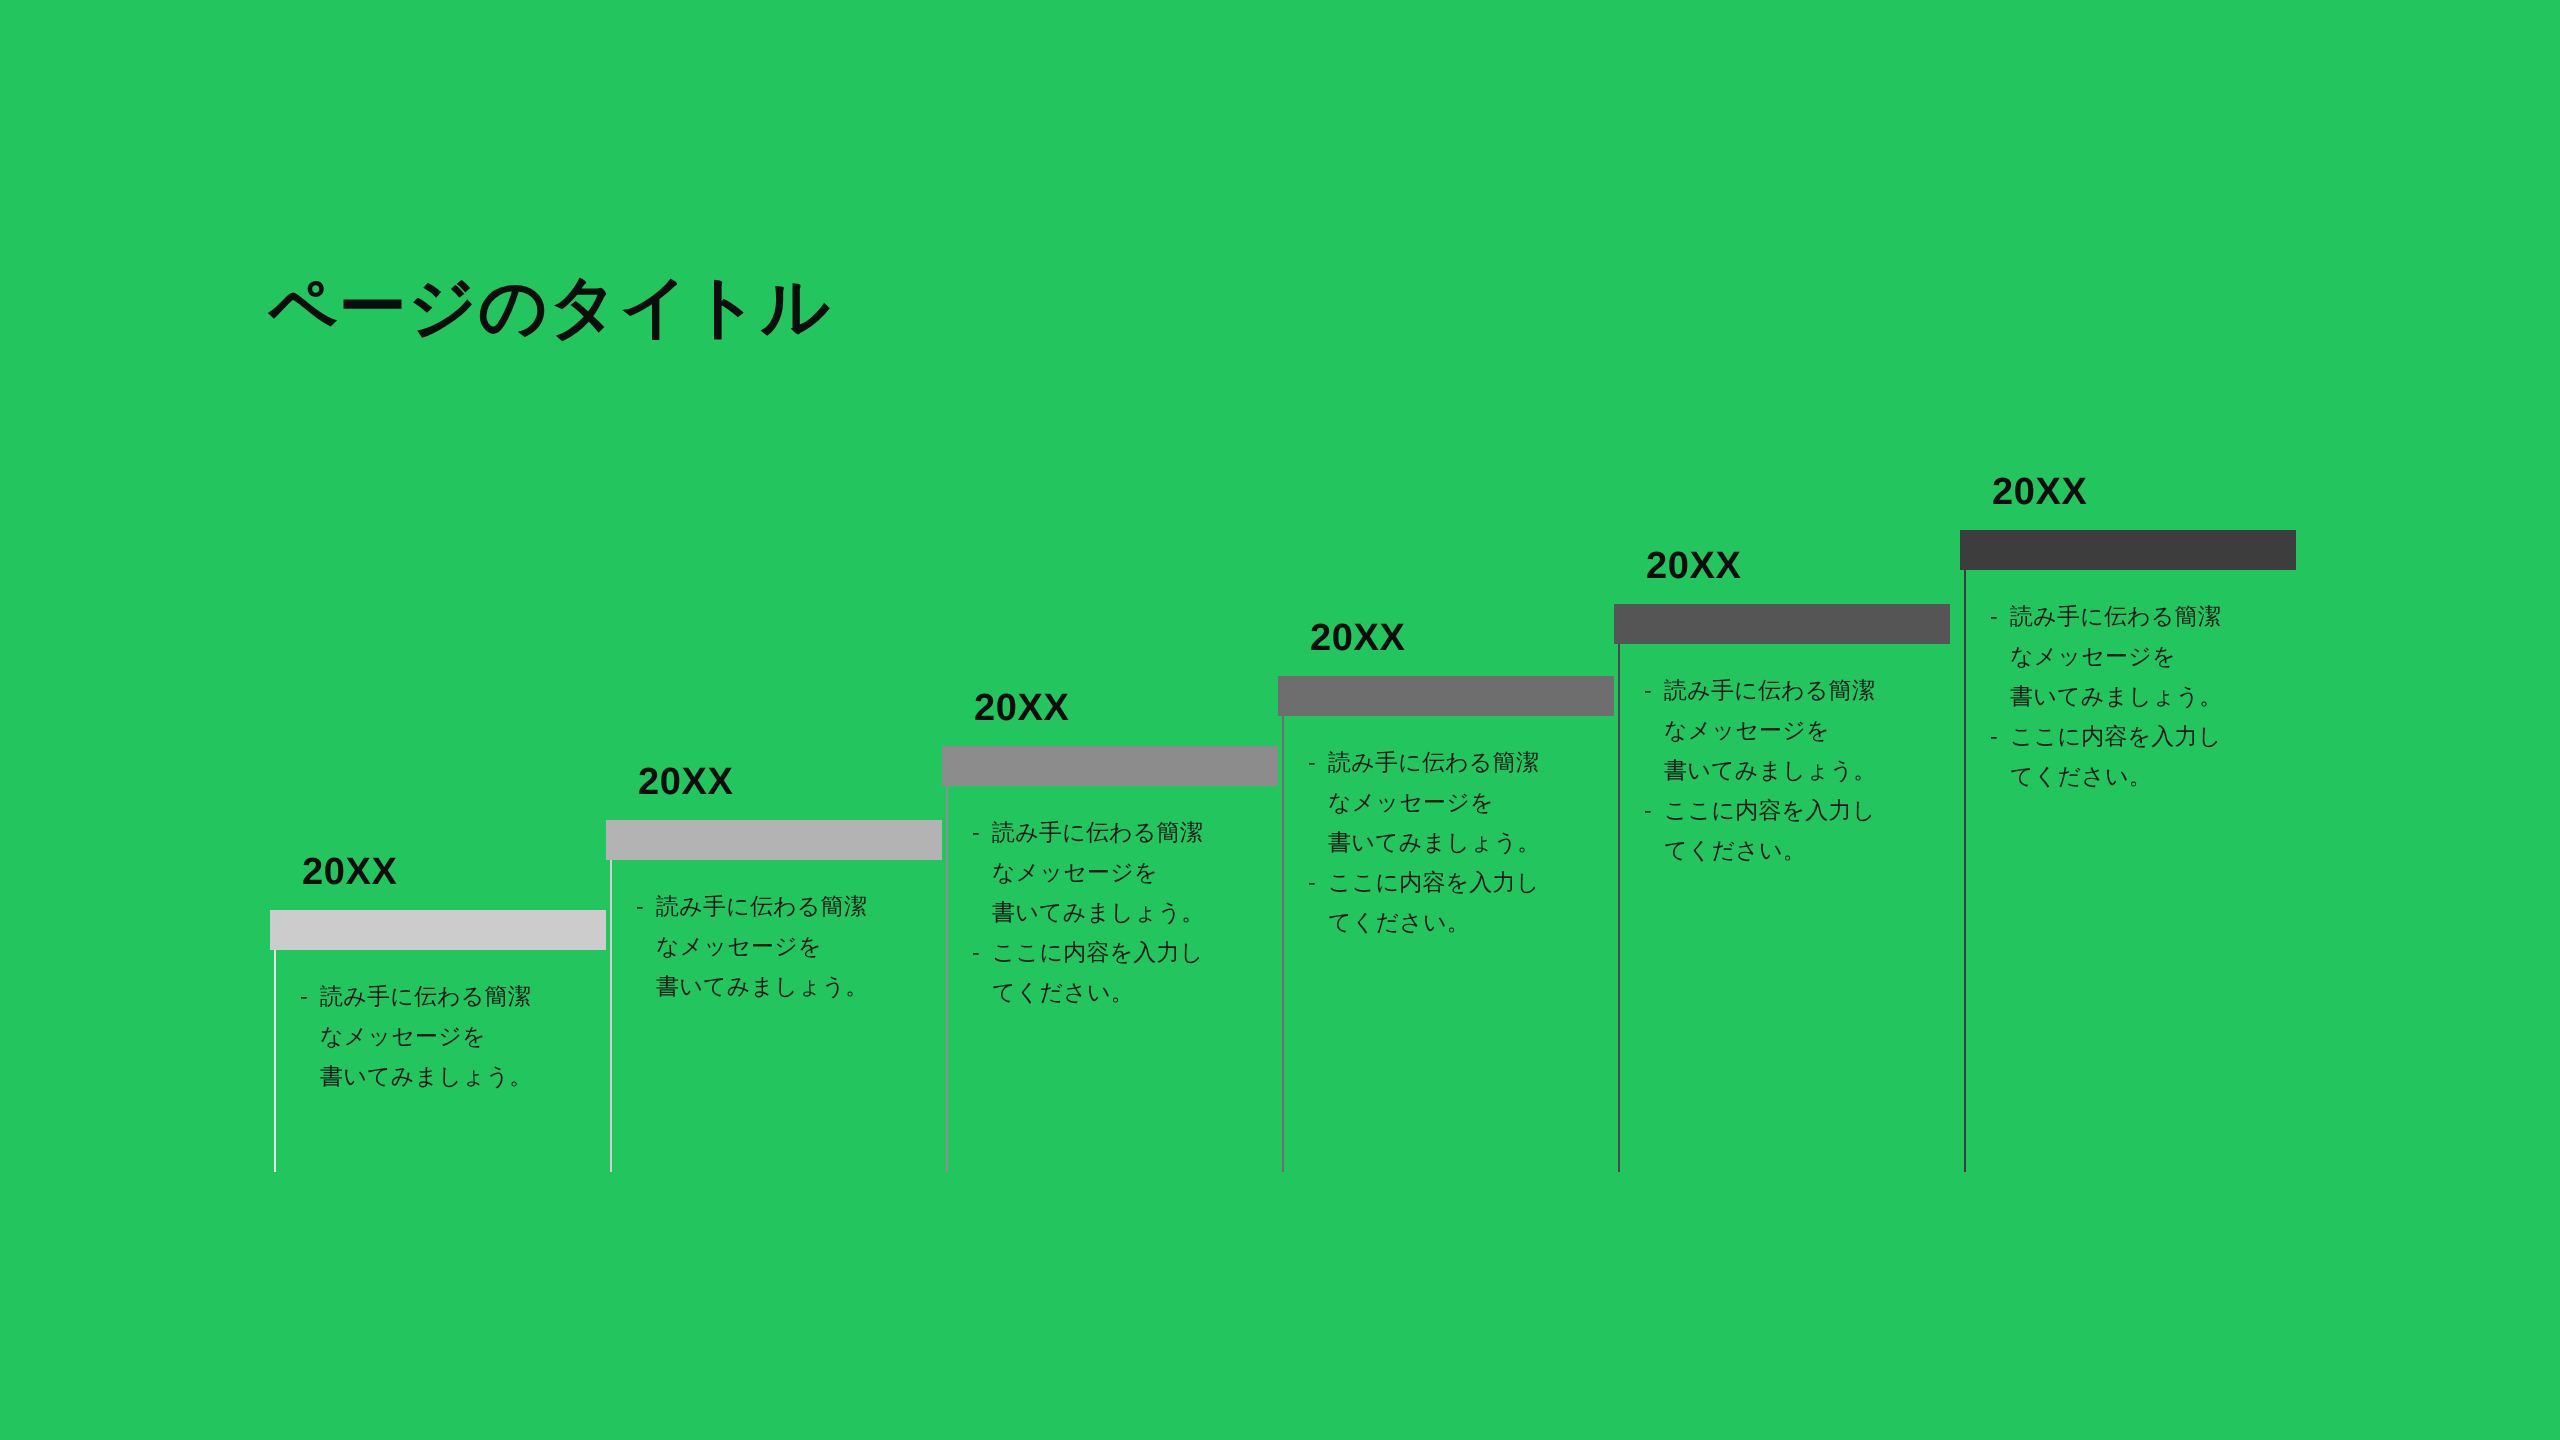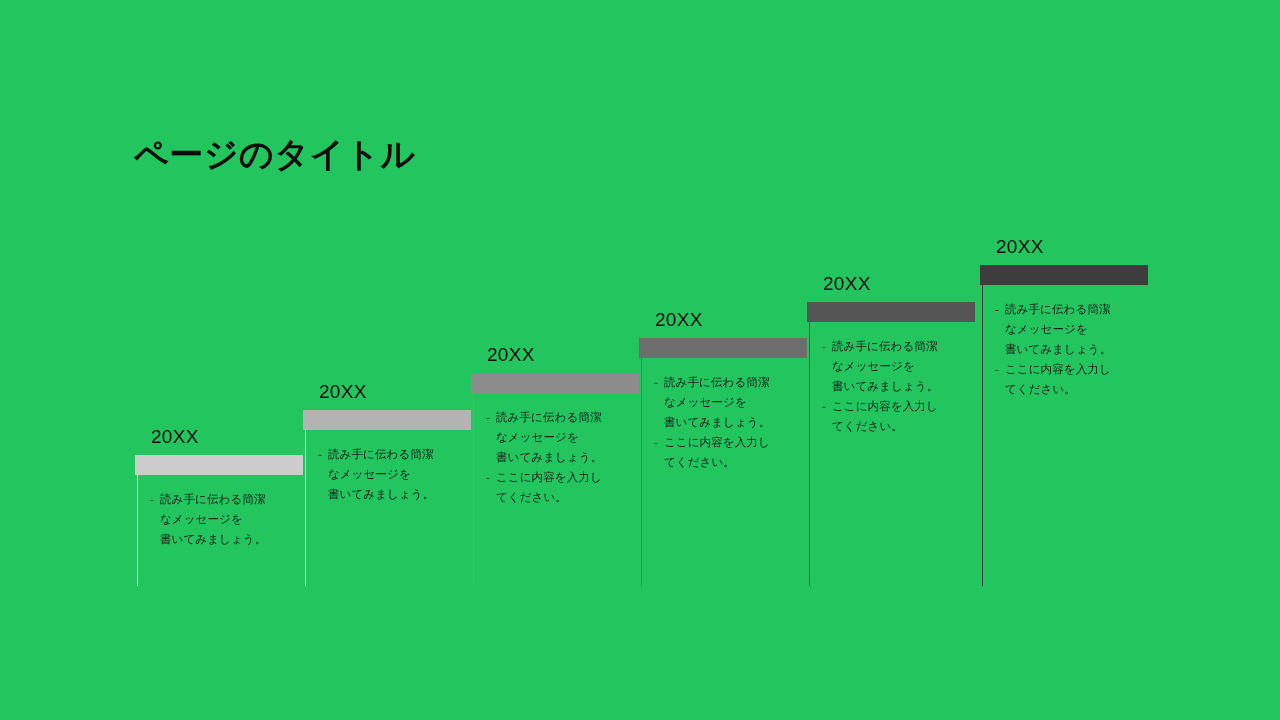--- a/index.html
+++ b/index.html
@@ -49,21 +49,21 @@
     position: absolute;
     width: 168px;
   }
 
   .step-year {
     position: absolute;
     left: 16px;
     bottom: 100%;
     margin-bottom: 7px;
     font-size: 19px;
-    font-weight: normal;
+    font-weight: bold;
     color: #0d0d0d;
     letter-spacing: 0.3px;
     white-space: nowrap;
   }
 
   .step-header {
     position: absolute;
     left: 0;
     top: 0;
     width: 168px;

